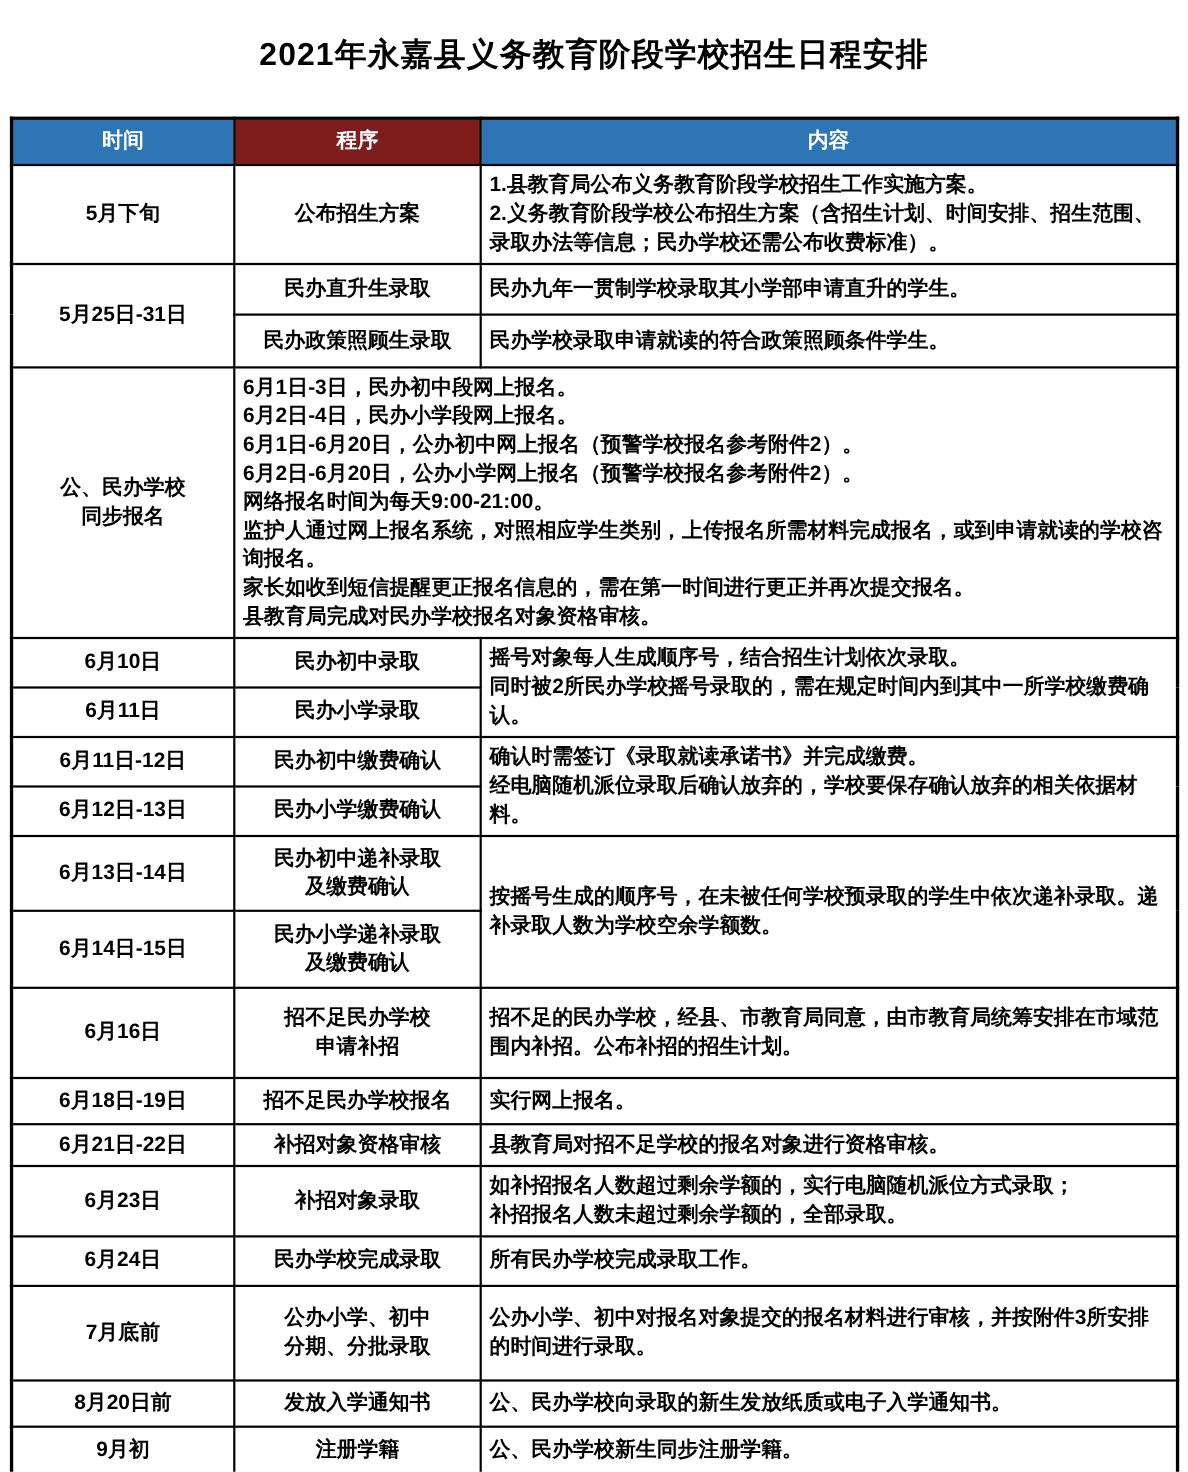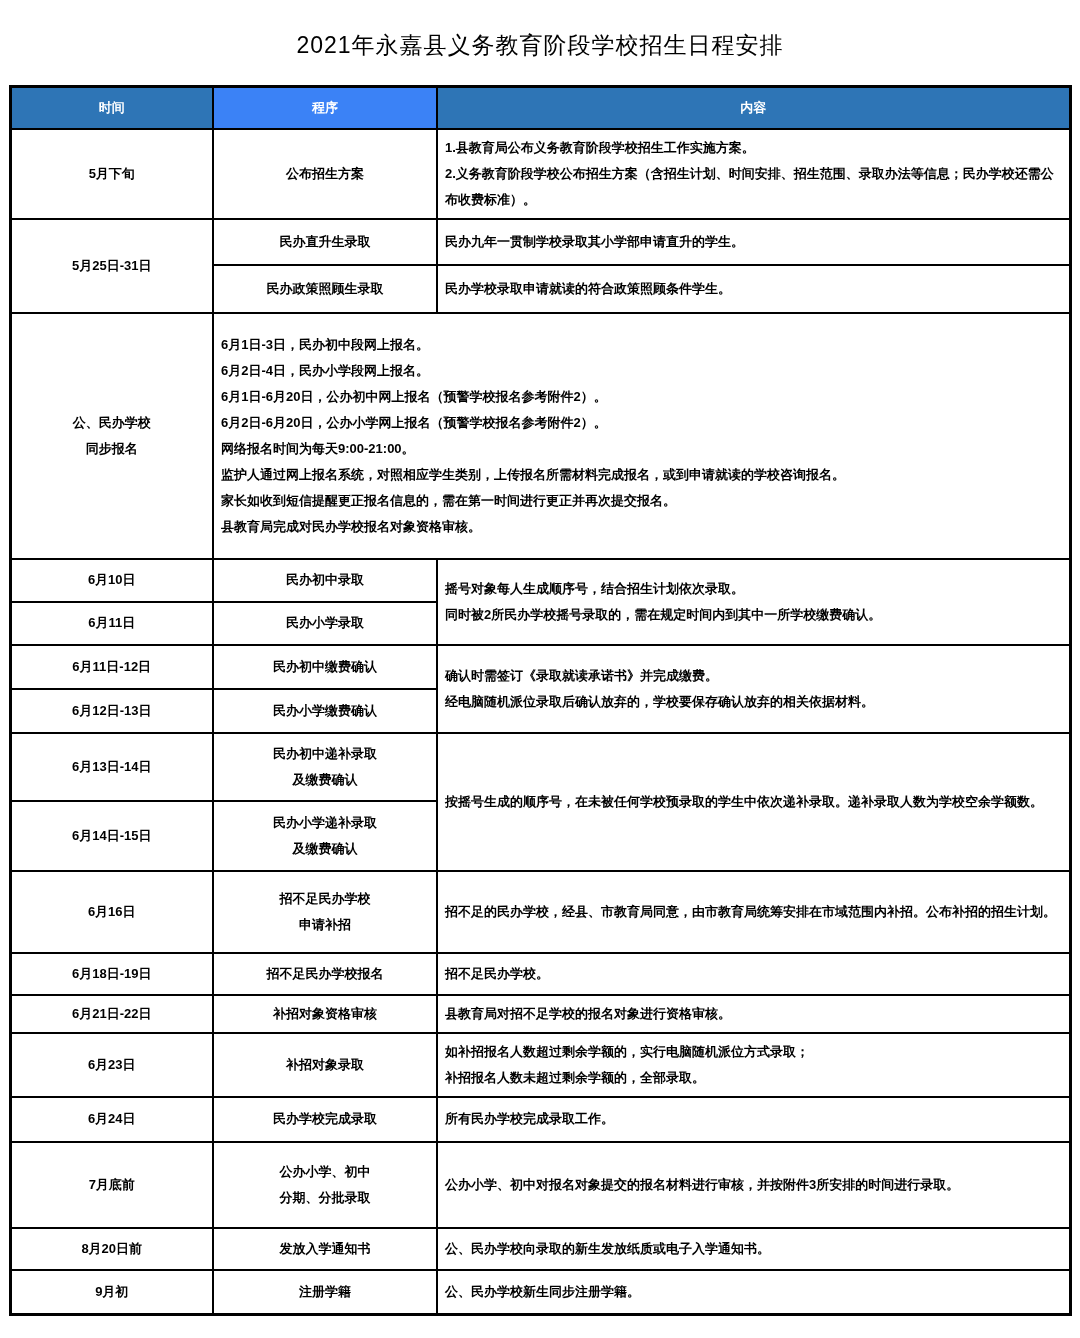--- a/index.html
+++ b/index.html
@@ -10,38 +10,38 @@
     font-family: "Liberation Sans", "DejaVu Sans", sans-serif;
     color: #000000;
   }
   .page {
     width: 1080px;
     height: 1338px;
     padding-top: 30px;
   }
   .doc-title {
     text-align: center;
-    font-size: 23px;
-    font-weight: normal;
+    font-size: 29px;
+    font-weight: bold;
     letter-spacing: 1px;
-    margin-bottom: 24px;
+    margin-bottom: 36px;
   }
   table.schedule {
     border-collapse: collapse;
     table-layout: fixed;
     width: 1060px;
     margin: 0 auto;
     border: 3px solid #000000;
   }
   col.c1 { width: 203px; }
   col.c2 { width: 224px; }
   col.c3 { width: 633px; }
   th, td {
     border: 2px solid #000000;
-    font-size: 13px;
+    font-size: 19px;
     font-weight: bold;
     line-height: 26px;
     vertical-align: middle;
     text-align: center;
     padding: 5px 6px;
     white-space: pre-line;
     overflow: hidden;
   }
   thead th {
     height: 42px;
@@ -63,21 +63,21 @@
 
   <table class="schedule">
     <colgroup>
       <col class="c1">
       <col class="c2">
       <col class="c3">
     </colgroup>
     <thead>
       <tr>
         <th style="background: rgb(46, 117, 182); color: rgb(255, 255, 255);">时间</th>
-        <th style="background: #3b82f6; color: rgb(255, 255, 255); margin-top: 18px;">程序</th>
+        <th style="background: #7f1d1d; color: rgb(255, 255, 255); margin-top: 18px;">程序</th>
         <th style="background: rgb(46, 117, 182); color: rgb(255, 255, 255);">内容</th>
       </tr>
     </thead>
     <tbody>
         <tr style="height: 88px;">
           <td>5月下旬</td>
           <td>公布招生方案</td>
           <td class="left">1.县教育局公布义务教育阶段学校招生工作实施方案。
 2.义务教育阶段学校公布招生方案（含招生计划、时间安排、招生范围、录取办法等信息；民办学校还需公布收费标准）。</td>
         </tr>
@@ -135,21 +135,21 @@
         </tr>
         <tr style="height: 82px;">
           <td>6月16日</td>
           <td>招不足民办学校
 申请补招</td>
           <td class="left">招不足的民办学校，经县、市教育局同意，由市教育局统筹安排在市域范围内补招。公布补招的招生计划。</td>
         </tr>
         <tr style="height: 42px;">
           <td>6月18日-19日</td>
           <td>招不足民办学校报名</td>
-          <td class="left">招不足民办学校。</td>
+          <td class="left">实行网上报名。</td>
         </tr>
         <tr style="height: 28px;">
           <td>6月21日-22日</td>
           <td>补招对象资格审核</td>
           <td class="left">县教育局对招不足学校的报名对象进行资格审核。</td>
         </tr>
         <tr style="height: 56px;">
           <td>6月23日</td>
           <td>补招对象录取</td>
           <td class="left">如补招报名人数超过剩余学额的，实行电脑随机派位方式录取；

